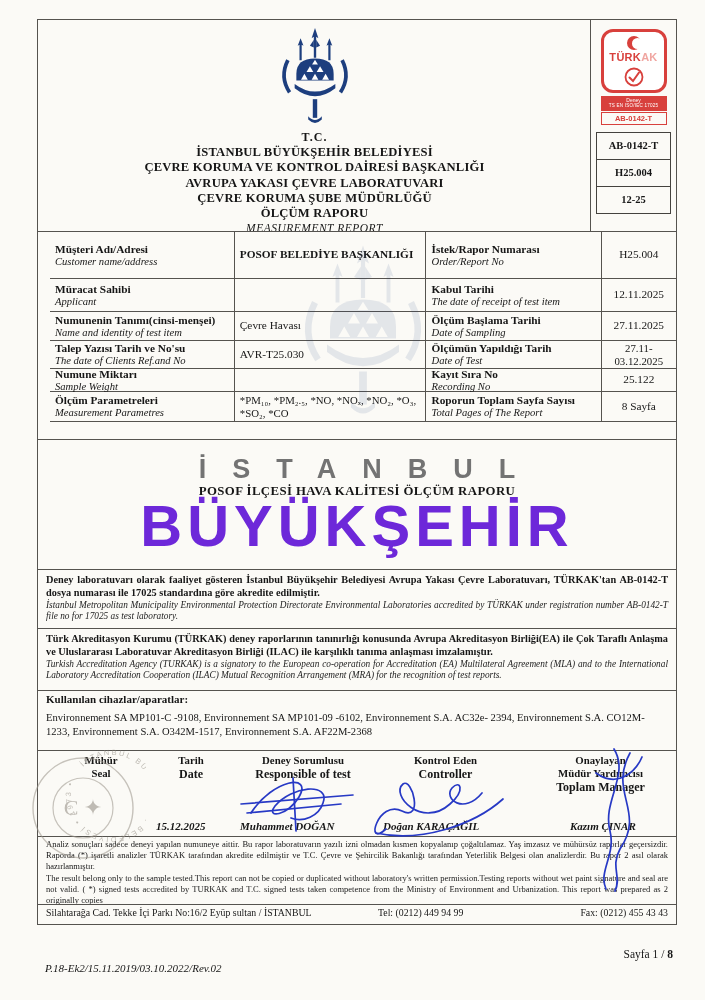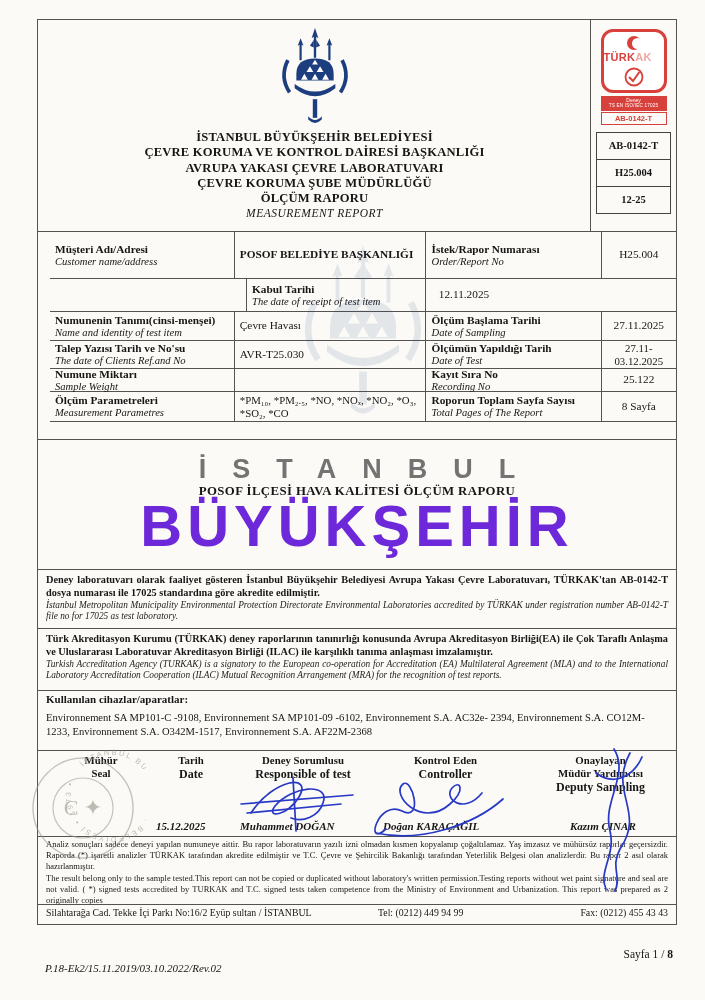--- a/index.html
+++ b/index.html
@@ -21,21 +21,21 @@
   .ibb-logo{display:block;margin:8px auto 2px;}
   .hdr-tc{font-weight:bold;font-size:12px;letter-spacing:1px;}
   .hdr-line{font-weight:bold;font-size:12.6px;line-height:1.22;letter-spacing:.2px;}
   .hdr-en{font-style:italic;font-size:11.5px;letter-spacing:.5px;}
   .hdr-right{position:absolute;right:0;top:0;width:85px;height:100%;border-left:1px solid #55534f;}
   .turkak{width:66px;margin:9px auto 0;}
   .turkak-frame{border:3px solid #d8403c;border-radius:12px;height:58px;position:relative;background:#fff;}
   .crescent{position:absolute;left:50%;top:4px;transform:translateX(-50%);width:14px;height:14px;}
   .crescent .c1{position:absolute;left:0;top:0;width:14px;height:14px;border-radius:50%;background:#d8403c;}
   .crescent .c2{position:absolute;left:5px;top:1.5px;width:11px;height:11px;border-radius:50%;background:#fff;}
-  .turkak-word{position:absolute;left:0;right:0;top:19px;
+  .turkak-word{position:absolute;left:0;right:0;top:19px;text-align:center;
     font-family:"Liberation Sans",sans-serif;font-weight:bold;font-size:11px;letter-spacing:.3px;}
   .turkak-word .strong{color:#d8403c;}
   .turkak-word .light{color:#f0a6a1;}
   .tk-check{position:absolute;left:50%;bottom:2px;transform:translateX(-50%);}
   .turkak-band{background:#d8403c;color:#fff;text-align:center;margin-top:3px;
     font-family:"Liberation Sans",sans-serif;padding:1px 0 2px;}
   .turkak-band .b1{font-size:5px;line-height:1.2;}
   .turkak-band .b2{font-size:4.6px;line-height:1.2;letter-spacing:.2px;}
   .turkak-reg{border:1px solid #d8403c;color:#d8403c;text-align:center;
     font-family:"Liberation Sans",sans-serif;font-weight:bold;font-size:7.5px;padding:1px 0;margin-top:1px;}
@@ -140,20 +140,21 @@
   </defs>
 </svg>
 
 <div class="doc">
 
   <div class="sec sec-header">
     <div class="hdr-center">
       <svg class="ibb-logo" width="88" height="100" viewBox="0 0 100 118">
         <use href="#ibb-emblem"></use>
       </svg>
+      <div class="hdr-tc">T.C.</div>
       <div class="hdr-line">İSTANBUL BÜYÜKŞEHİR BELEDİYESİ</div>
       <div class="hdr-line">ÇEVRE KORUMA VE KONTROL DAİRESİ BAŞKANLIĞI</div>
       <div class="hdr-line">AVRUPA YAKASI ÇEVRE LABORATUVARI</div>
       <div class="hdr-line">ÇEVRE KORUMA ŞUBE MÜDÜRLÜĞÜ</div>
       <div class="hdr-line">ÖLÇÜM RAPORU</div>
       <div class="hdr-en">MEASUREMENT REPORT</div>
     </div>
 
     <div class="hdr-right">
       <div class="turkak">
@@ -200,20 +201,24 @@
       <div class="cell c3">
         <span class="lab-tr">İstek/Rapor Numarası</span>
         <span class="lab-en">Order/Report No</span>
       </div>
       <div class="cell c4">
         <span class="val">H25.004</span>
       </div>
     </div>
 
     <div class="trow" style="height:33px">
+      <div class="cell c1">
+        <span class="lab-tr">Müracat Sahibi</span>
+        <span class="lab-en">Applicant</span>
+      </div>
       <div class="cell c2">
         <span class="val"></span>
       </div>
       <div class="cell c3">
         <span class="lab-tr">Kabul Tarihi</span>
         <span class="lab-en">The date of receipt of test item</span>
       </div>
       <div class="cell c4">
         <span class="val">12.11.2025</span>
       </div>
@@ -357,21 +362,21 @@
       <g fill="none" stroke="#2739c5" stroke-width="1.7" stroke-linecap="round">
         <path d="M28 58 C6 78 20 28 44 40 C66 51 54 6 45 13 C32 24 64 58 92 33 C108 19 102 8 94 17 C85 28 106 44 124 22"></path>
         <path d="M18 62 C62 72 116 54 145 28"></path>
       </g>
     </svg>
     <div class="sig-name" style="left:345px;">Doğan KARAÇAĞIL</div>
 
     <div class="sig-col col-appr">
       <div class="sig-tr">Onaylayan</div>
       <div class="sig-tr">Müdür Yardımcısı</div>
-      <div class="sig-en">Deputy Sampling</div>
+      <div class="sig-en">Toplam Manager</div>
     </div>
     <svg class="sig-svg" style="left:520px;top:-8px" width="110" height="150" viewBox="0 0 110 150">
       <g fill="none" stroke="#2739c5" stroke-width="1.7" stroke-linecap="round">
         <path d="M56 6 C72 32 44 58 52 88 C58 112 40 128 48 146"></path>
         <path d="M72 10 C50 50 88 68 62 106 C52 124 64 134 57 148"></path>
         <path d="M38 30 C60 46 78 28 84 14"></path>
       </g>
     </svg>
     <div class="sig-name" style="left:532px;">Kazım ÇINAR</div>
   </div>

